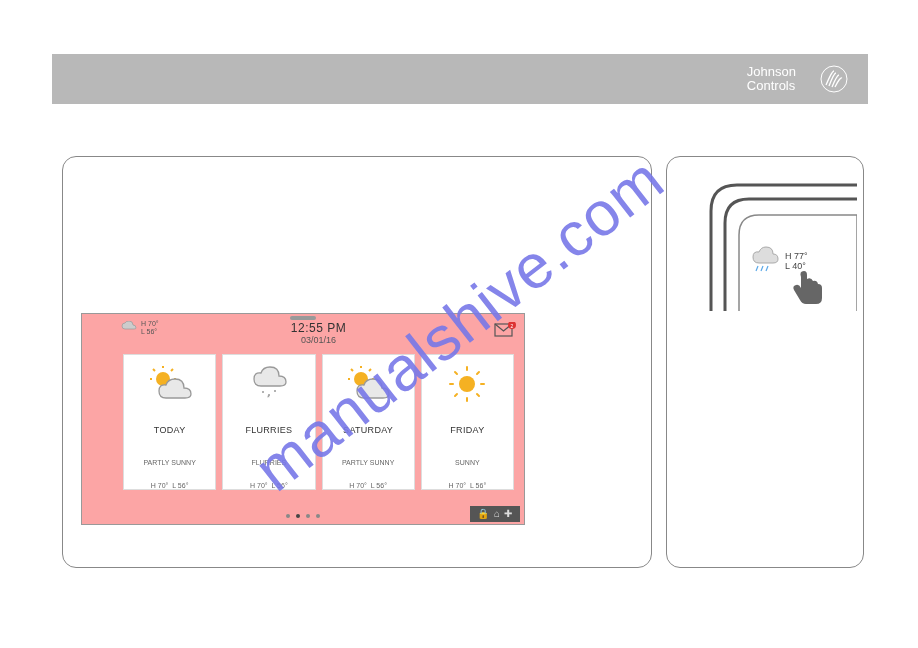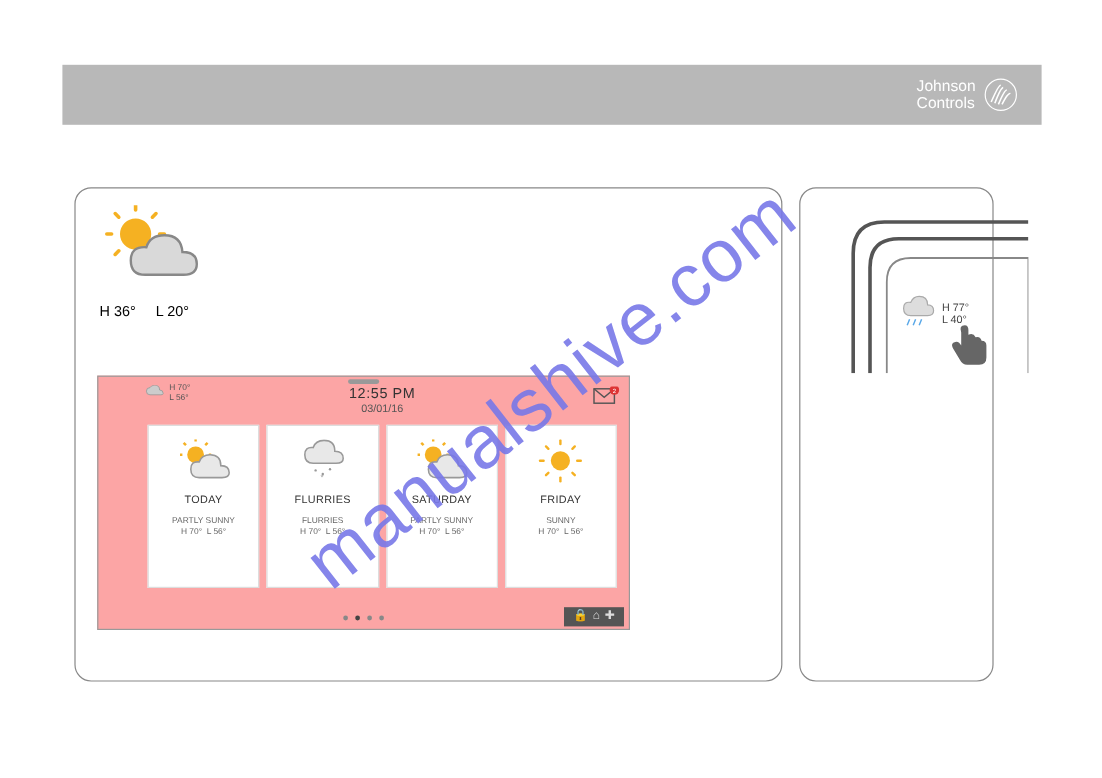--- a/index.html
+++ b/index.html
@@ -6,29 +6,29 @@
   body {
     width: 918px; height: 648px;
     font-family: Arial, Helvetica, sans-serif;
     background: #fff; position: relative; overflow: hidden;
   }
   .top-banner {
     position: absolute; top: 54px; left: 52px; width: 816px; height: 50px;
     background: #b8b8b8; display: flex; align-items: center; justify-content: flex-end;
     padding-right: 20px; color: #fff;
   }
-  .brand { display: flex; align-items: center; gap: 7px; }
+  .brand { display: flex; align-items: center; gap: 24px; }
   .brand-text { font-size: 13px; line-height: 14px; }
   .brand-glyph svg { display: block; }
   .panel-left {
     position: absolute; top: 156px; left: 62px; width: 590px; height: 412px;
     border: 1px solid #888; border-radius: 14px; background: #fff;
   }
   .panel-right {
-    position: absolute; top: 156px; left: 666px; width: 162px; height: 412px;
+    position: absolute; top: 156px; left: 666px; width: 198px; height: 412px;
     border: 1px solid #888; border-radius: 14px; background: #fff;
   }
   .current-wx {
     position: absolute; top: 14px; left: 20px; width: 130px;
     text-align: left;
   }
   .current-wx .lbl { font-size: 12px; color: #000; margin-top: 6px; }
   .forecast-widget {
     position: absolute; top: 156px; left: 18px; width: 444px; height: 212px;
     background: #fca5a5; border: 1px solid #999; padding-left: 31px;
@@ -48,21 +48,21 @@
   }
   .fw-notch {
     position:absolute; top:2px; left:50%; transform:translateX(-50%);
     width:26px; height:4px; background:#999; border-radius:2px;
   }
   .fw-cards {
     display: flex; gap: 6px; padding: 0 10px; margin-top: 2px;
   }
   .fw-card {
     flex: 1; background: #fff; border: 1px solid #ddd; height: 136px;
-    display: flex; flex-direction: column; align-items: center; justify-content: flex-start;
+    display: flex; flex-direction: column; align-items: center; justify-content: space-between;
     padding-top: 8px;
   }
   .fw-card .ico { height: 44px; display:flex; align-items:center; justify-content:center; }
   .fw-card .day { font-size: 9px; color: #333; margin-top: 4px; letter-spacing:.3px;}
   .fw-card .cond { font-size: 7px; color: #666; margin-top: 10px; }
   .fw-card .hl { font-size: 7px; color: #666; margin-top: 2px; }
   .fw-foot {
     position: absolute; bottom: 0; left:0; right:0; height: 22px;
     display: flex; align-items: center; justify-content: center;
   }
@@ -103,44 +103,20 @@
           <path d="M12 22 Q17 10 19 10"></path>
           <path d="M15 22 Q20 12 22 13"></path>
         </g>
       </svg>
     </div>
   </div>
 </div>
 
 <div class="panel-left">
 
-  <div class="current-wx">
-    <div>
-      <svg width="90" height="70" viewBox="0 0 90 70">
-        <g>
-          <circle cx="30" cy="24" r="13" fill="#f5b122"></circle>
-          <g stroke="#f5b122" stroke-width="3" stroke-linecap="round">
-            <line x1="30" y1="4" x2="30" y2="0"></line>
-            <line x1="30" y1="44" x2="30" y2="48"></line>
-            <line x1="10" y1="24" x2="6" y2="24"></line>
-            <line x1="50" y1="24" x2="54" y2="24"></line>
-            <line x1="16" y1="10" x2="13" y2="7"></line>
-            <line x1="44" y1="10" x2="47" y2="7"></line>
-            <line x1="16" y1="38" x2="13" y2="41"></line>
-          </g>
-          <path d="M30 52 q-12 0 -12 -12 q0 -12 13 -11 q3 -10 15 -10 q14 0 15 14 q12 0 12 10 q0 9 -11 9 z" fill="#d9d9d9" stroke="#888" stroke-width="2" transform="translate(8,6)"></path>
-        </g>
-      </svg>
-    </div>
-    <div class="lbl">
-      <span>H 36°</span>
-      &nbsp;&nbsp;&nbsp;
-      <span>L 20°</span>
-    </div>
-  </div>
 
   <div class="forecast-widget">
     <div class="fw-notch"></div>
     <div class="fw-head">
       <div class="fw-mini">
         <svg width="16" height="14" viewBox="0 0 16 14">
           <path d="M4 8 q-3 0 -3 -3 q0 -3 3 -3 q1 -2 4 -2 q4 0 4 4 q3 0 3 3 q0 1 -2 1 z" fill="#ccc" stroke="#999" stroke-width="0.7"></path>
         </svg>
         <div>
           <div>H 70°</div>

